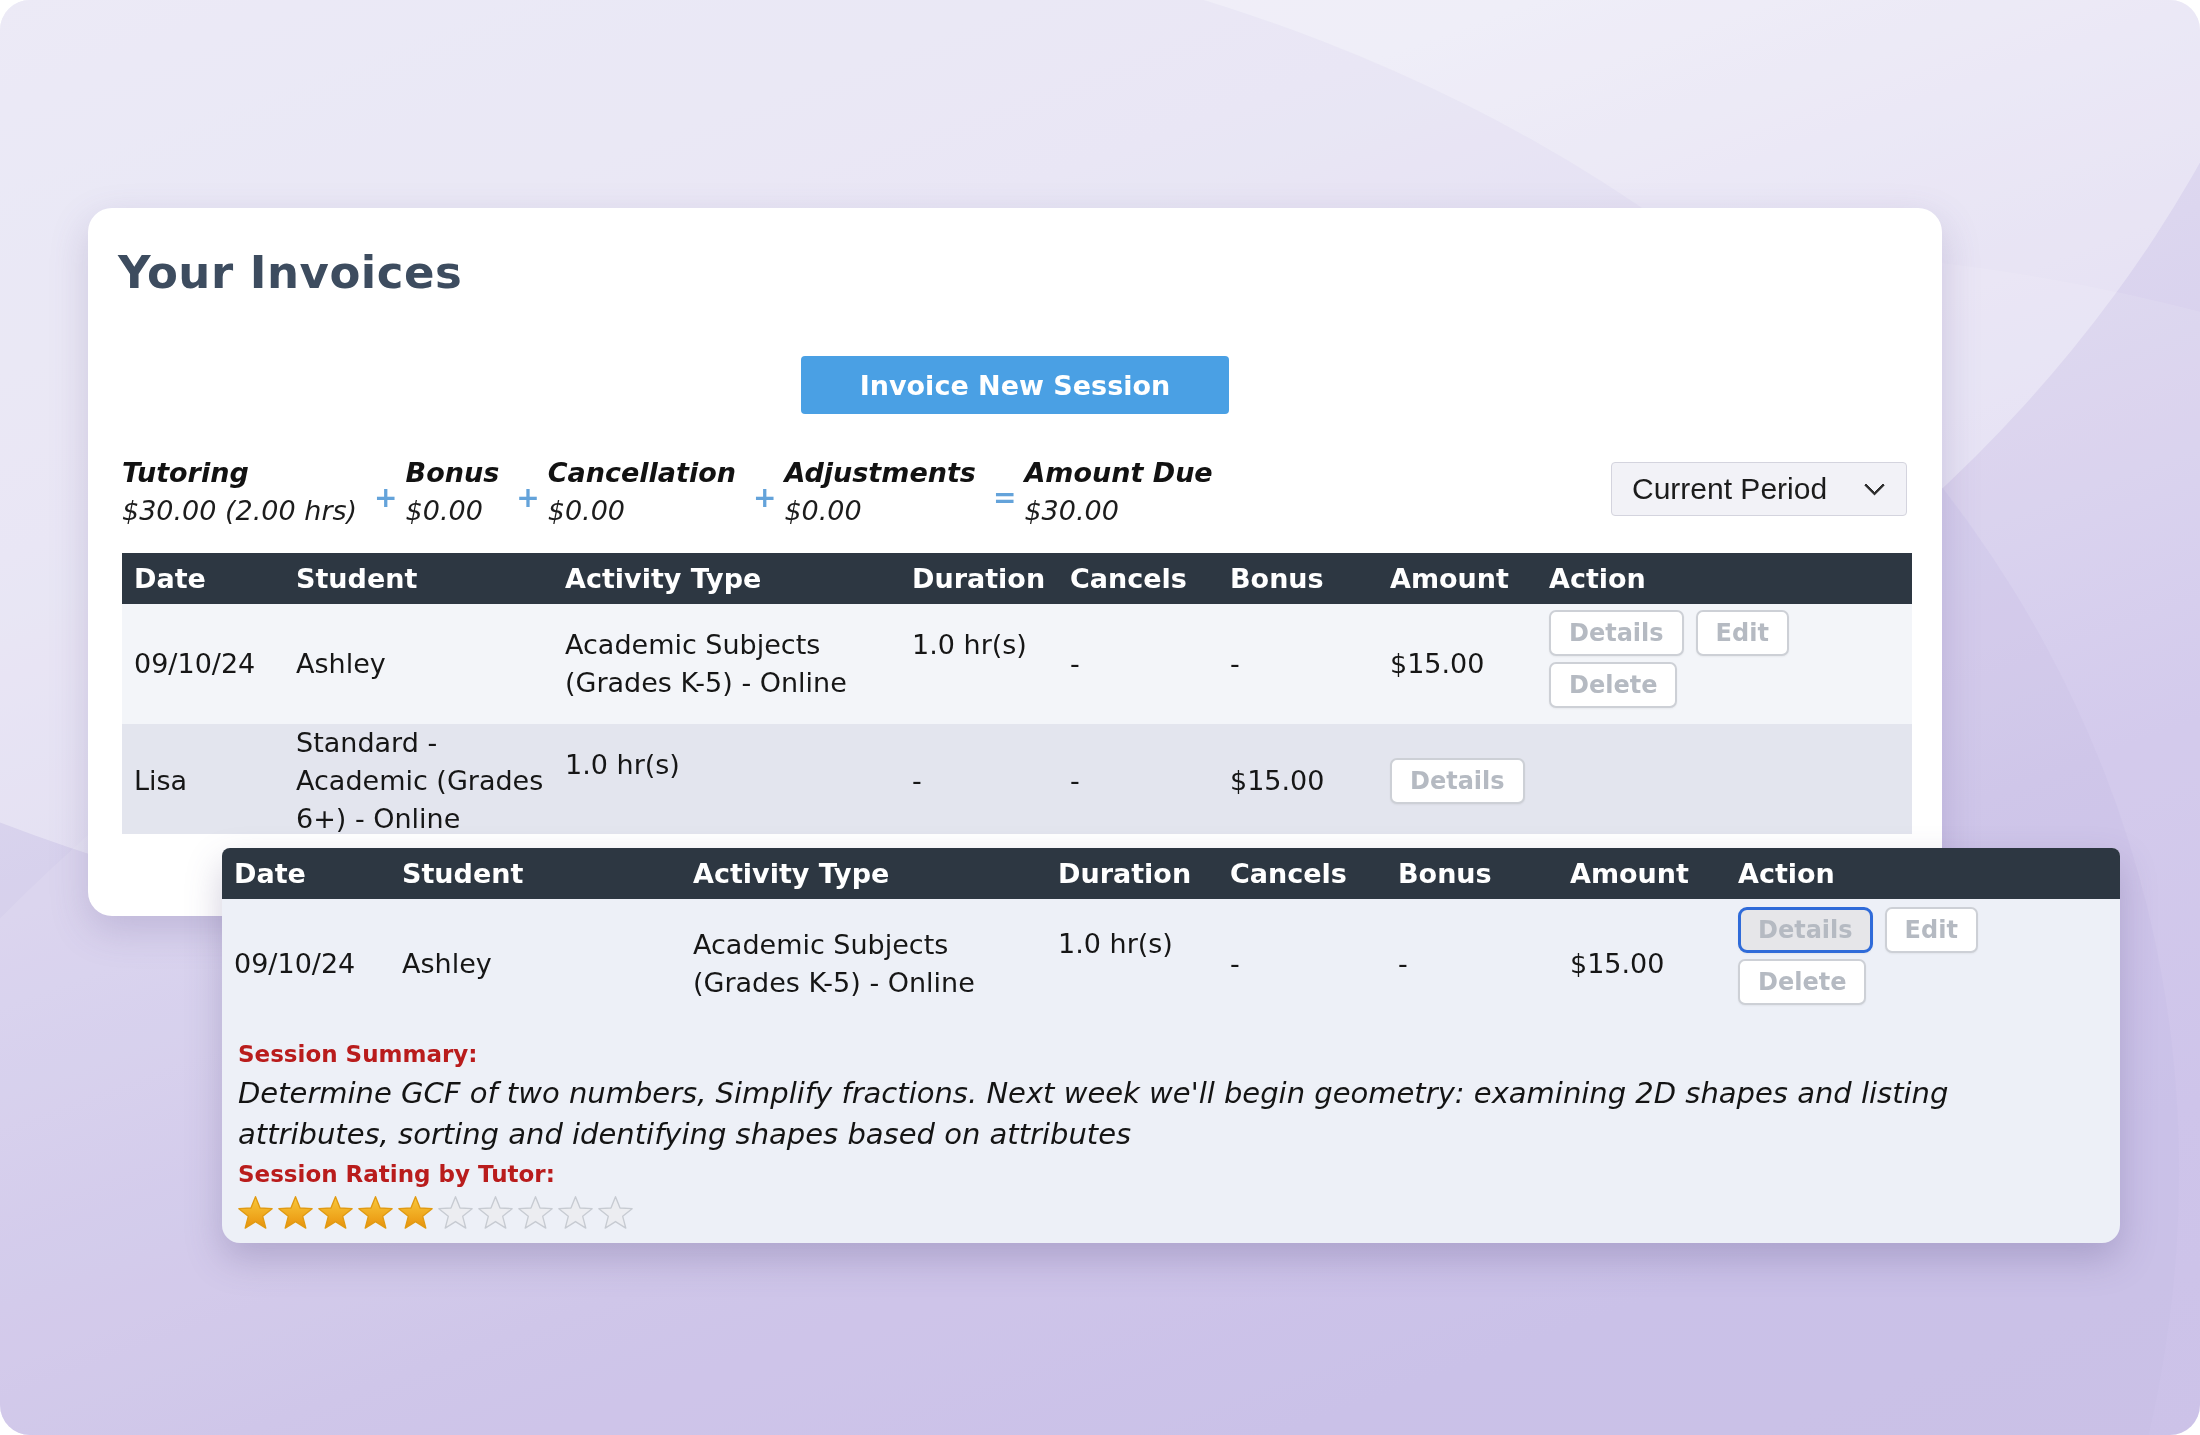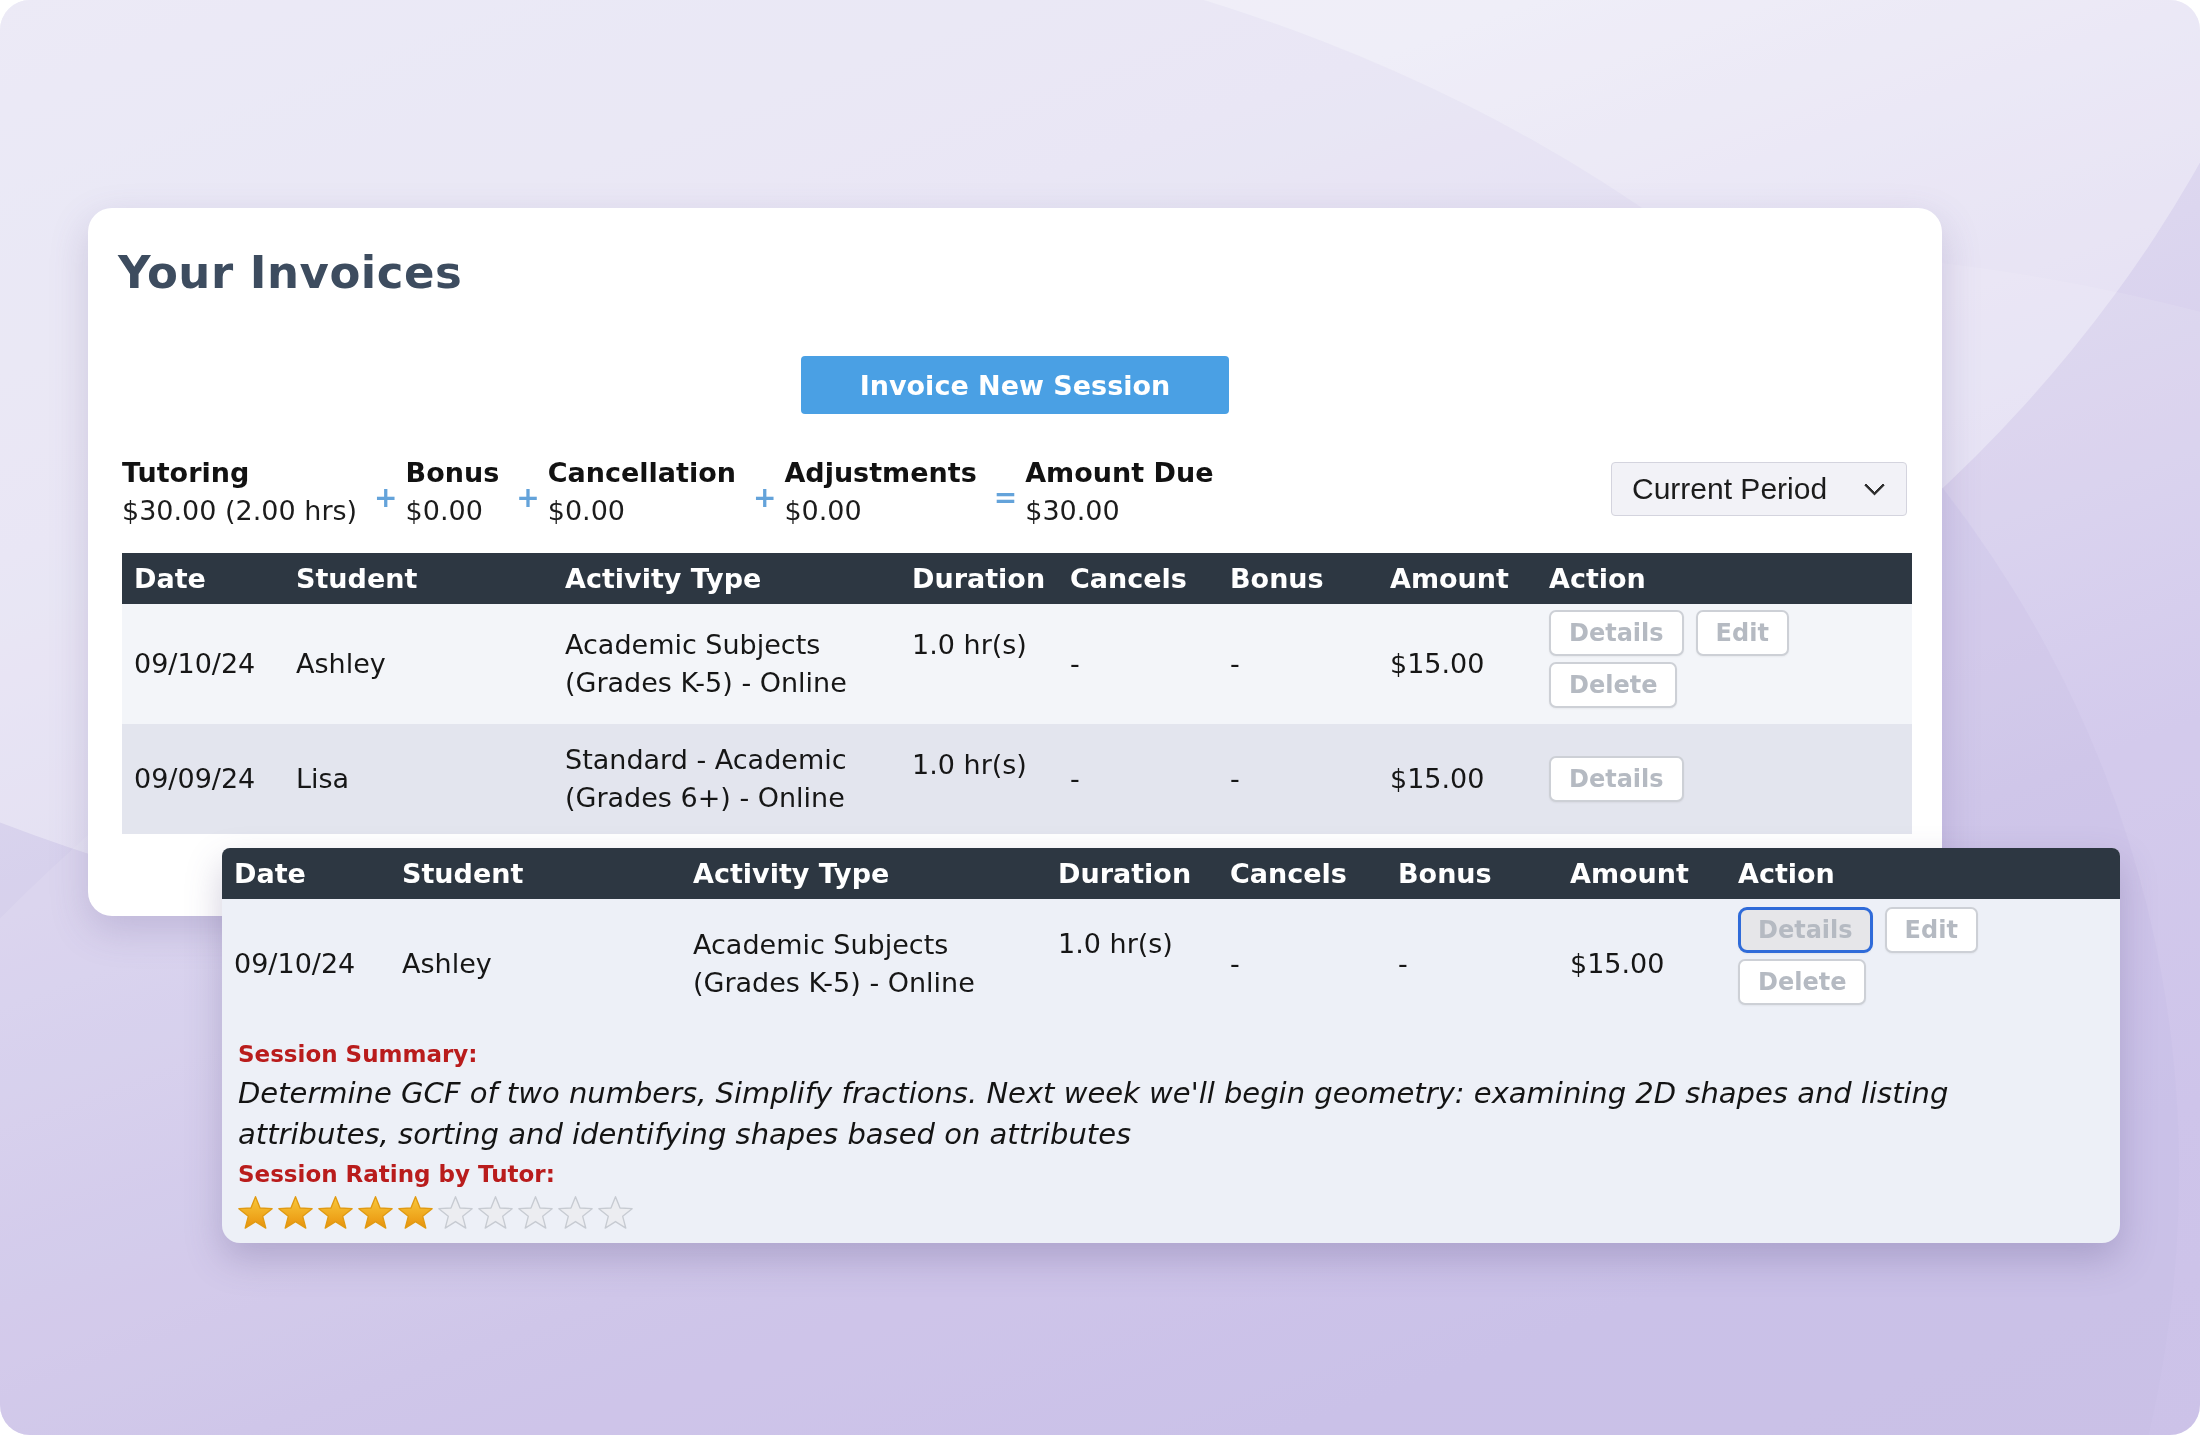--- a/index.html
+++ b/index.html
@@ -32,21 +32,21 @@
     font-size:45px; font-weight:700; color:#3d4c5f; letter-spacing:0.5px;
   }
   .primary-btn {
     position:absolute; left:50%; transform:translateX(-50%); top:148px;
     width:428px; height:58px; border:none; border-radius:4px;
     background:#4aa0e4; color:#ffffff; font-size:27px; font-weight:700;
     font-family:"DejaVu Sans","Liberation Sans",sans-serif; cursor:pointer;
   }
 
   .summary { position:absolute; left:34px; top:247px; display:flex; align-items:flex-start; }
-  .sum-item { display:flex; flex-direction:column; }
+  .sum-item { display:flex; flex-direction:column;font-style:italic; }
   .sum-label { font-size:27px; font-weight:700; color:#121212; line-height:36px; }
   .sum-value { font-size:27px; color:#1c1c1c; line-height:40px; }
   .op { font-size:28px; font-weight:700; color:#64a3da; margin:0 8px 0 17px;
         align-self:center; transform:translateY(4px); }
 
   .select {
     position:absolute; right:35px; top:254px; width:296px; height:54px;
     background:#f2f2f7; border:1px solid #d4d4de; border-radius:4px;
     display:flex; align-items:center; padding:0 24px 0 20px;
     font-family:"Liberation Sans","DejaVu Sans",sans-serif;
@@ -188,21 +188,20 @@
               <button class="ghost-btn">Edit</button>
             </div>
             <div class="act-line">
               <button class="ghost-btn">Delete</button>
             </div>
           </div>
         </div>
       </div>
 
       <div class="grid-row main-cols trow row-b">
-        <div class="cell va-center">09/09/24</div>
         <div class="cell va-center">Lisa</div>
         <div class="cell va-center">Standard - Academic (Grades 6+) - Online</div>
         <div class="cell va-top">1.0 hr(s)</div>
         <div class="cell va-center">-</div>
         <div class="cell va-center">-</div>
         <div class="cell va-center">$15.00</div>
         <div class="cell va-center">
           <button class="ghost-btn">Details</button>
         </div>
       </div>

